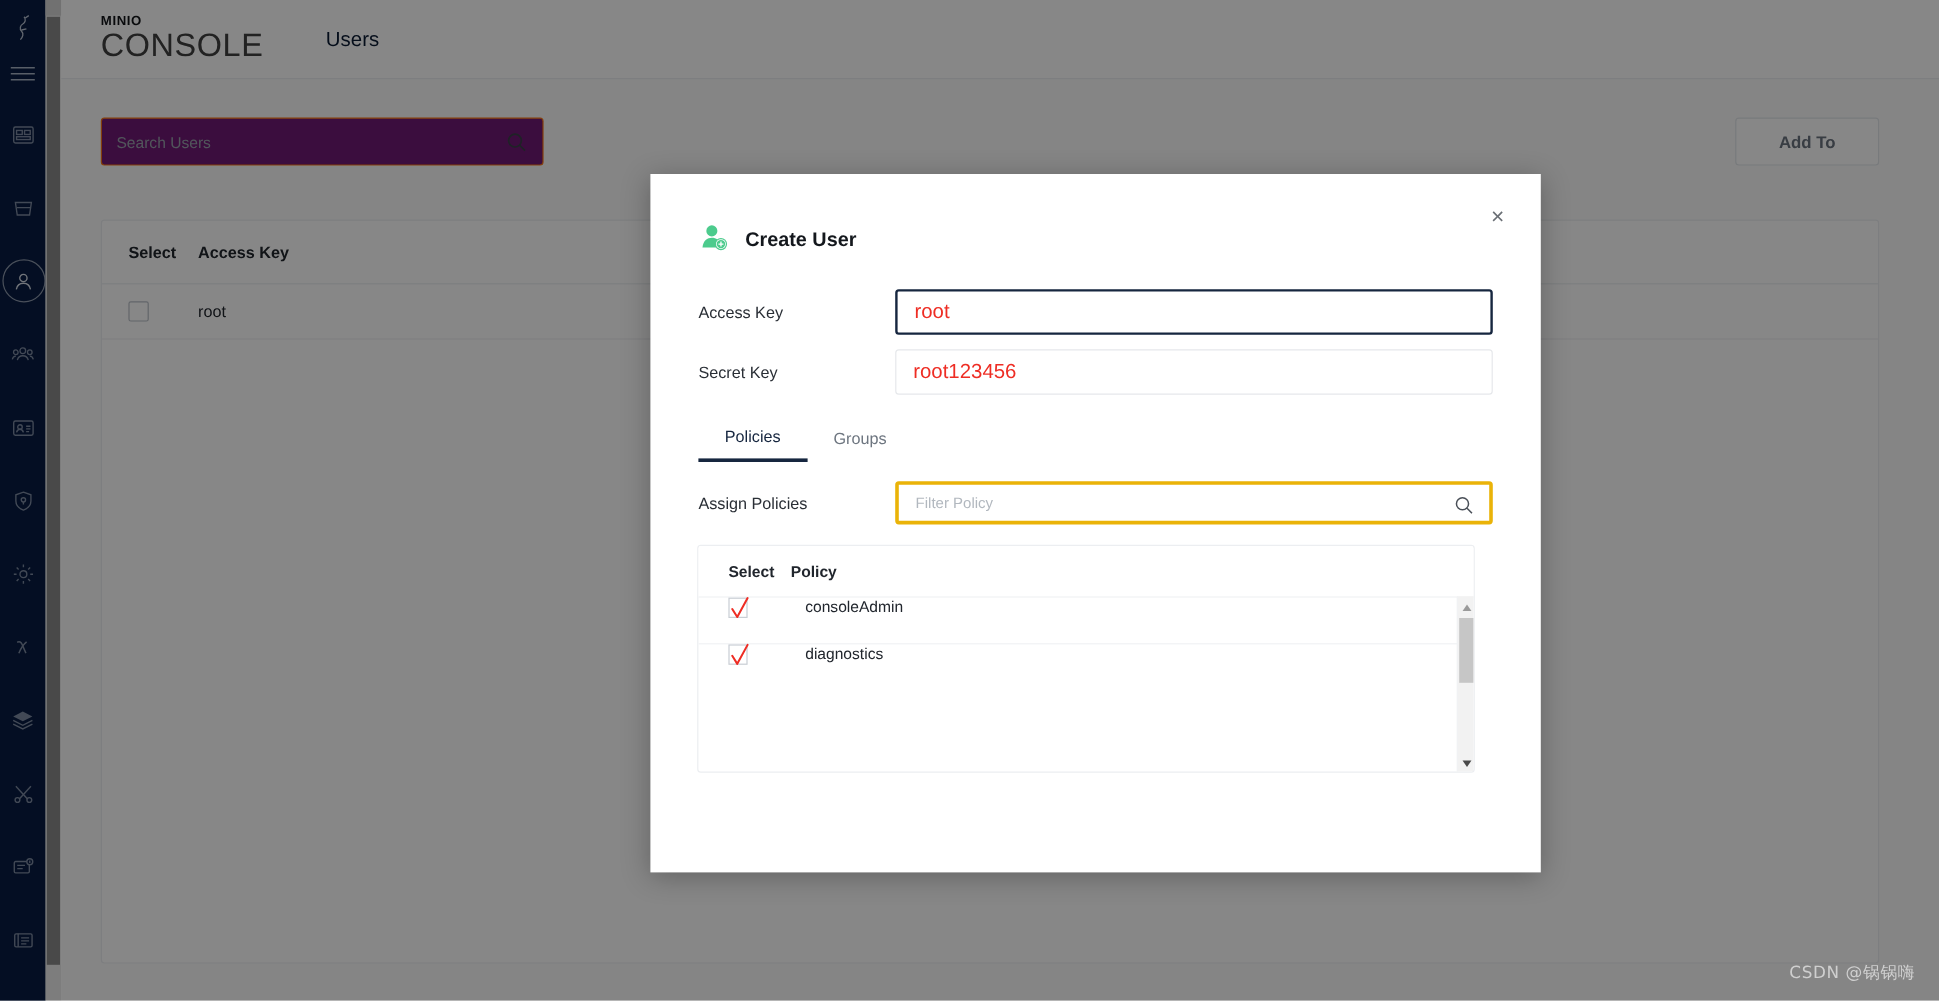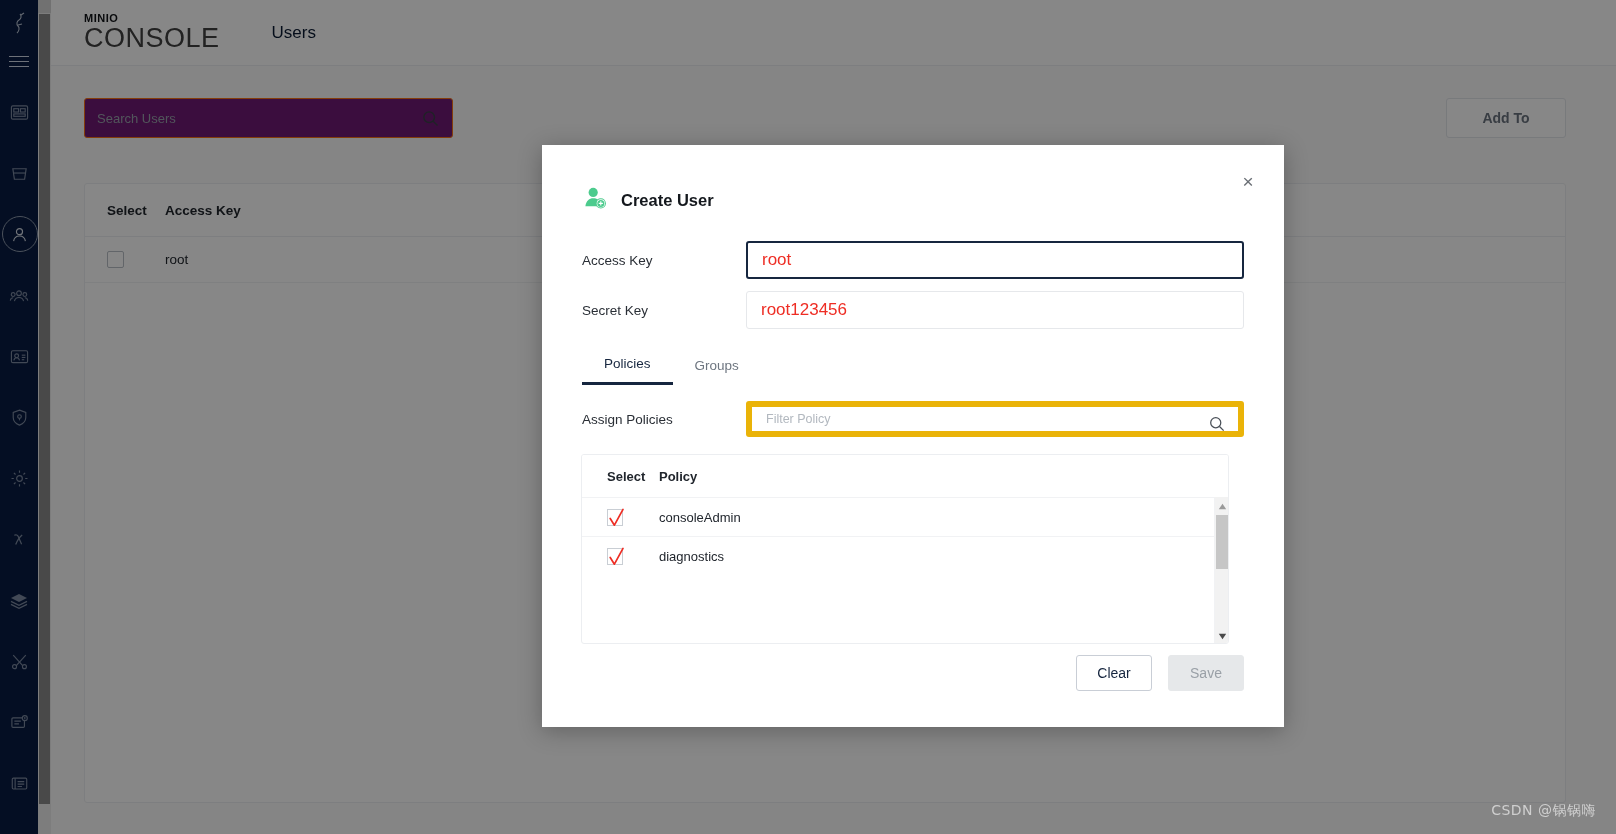--- a/index.html
+++ b/index.html
@@ -243,21 +243,21 @@
   }
 
   .assign {
     position: absolute; left: 40px; top: 256px;
     width: 662px; height: 36px;
     display: flex; align-items: center;
   }
   .assign .lbl { width: 164px; font-size: 13.5px; color: #2a2f36; }
   .assign .fbox {
     flex: 1; height: 36px;
-    border: 6px solid #eab308;
+    border: 3px solid #eab308;
     border-radius: 3px;
     display: flex; align-items: center;
     padding: 0 14px;
     position: relative;
     background: #fff;
   }
   .assign .fbox .ph { font-size: 12.5px; color: #b2b8bf; }
   .assign .fbox .sic { position: absolute; right: 12px; top: 8px; }
 
   .policy-card {
@@ -271,24 +271,25 @@
   .p-head {
     display: flex; align-items: center;
     height: 42px;
     padding-left: 25px;
     background: #fff;
   }
   .p-head .h { font-size: 13px; font-weight: 700; color: #21262d; }
   .p-head .h.sel { width: 52px; }
   .p-rows { position: relative; }
   .p-row {
-    display: flex; align-items: center;
+    display: flex; align-items: flex-start;
     height: 39px;
     padding-left: 25px;
     border-top: 1px solid #f1f2f4;
+    gap: 12px;
   }
   .p-row .c { width: 52px; display: flex; align-items: center; }
   .p-row .n { font-size: 13px; color: #21262d; }
   .rcheck {
     position: relative;
     width: 16px; height: 17px;
     border: 1px solid #c9ced4;
     background: #fff;
   }
   .rcheck svg { position: absolute; left: -1px; top: -3px; }
@@ -633,26 +634,18 @@
         </span>
         <span class="thumb"></span>
         <span class="dn">
           <svg width="9" height="7" viewBox="0 0 9 7">
               <path d="M4.5 6.2 L0.8 0.8 H8.2 Z" fill="#4a4a4a"></path>
             </svg>
         </span>
       </div>
     </div>
 
-    <div class="dlg-actions">
-      <div class="btn clear">
-        <span>Clear</span>
-      </div>
-      <div class="btn save">
-        <span>Save</span>
-      </div>
-    </div>
 
   </div>
 
   <div class="watermark">CSDN @锅锅嗨</div>
 
 </div>
 
 </body></html>

